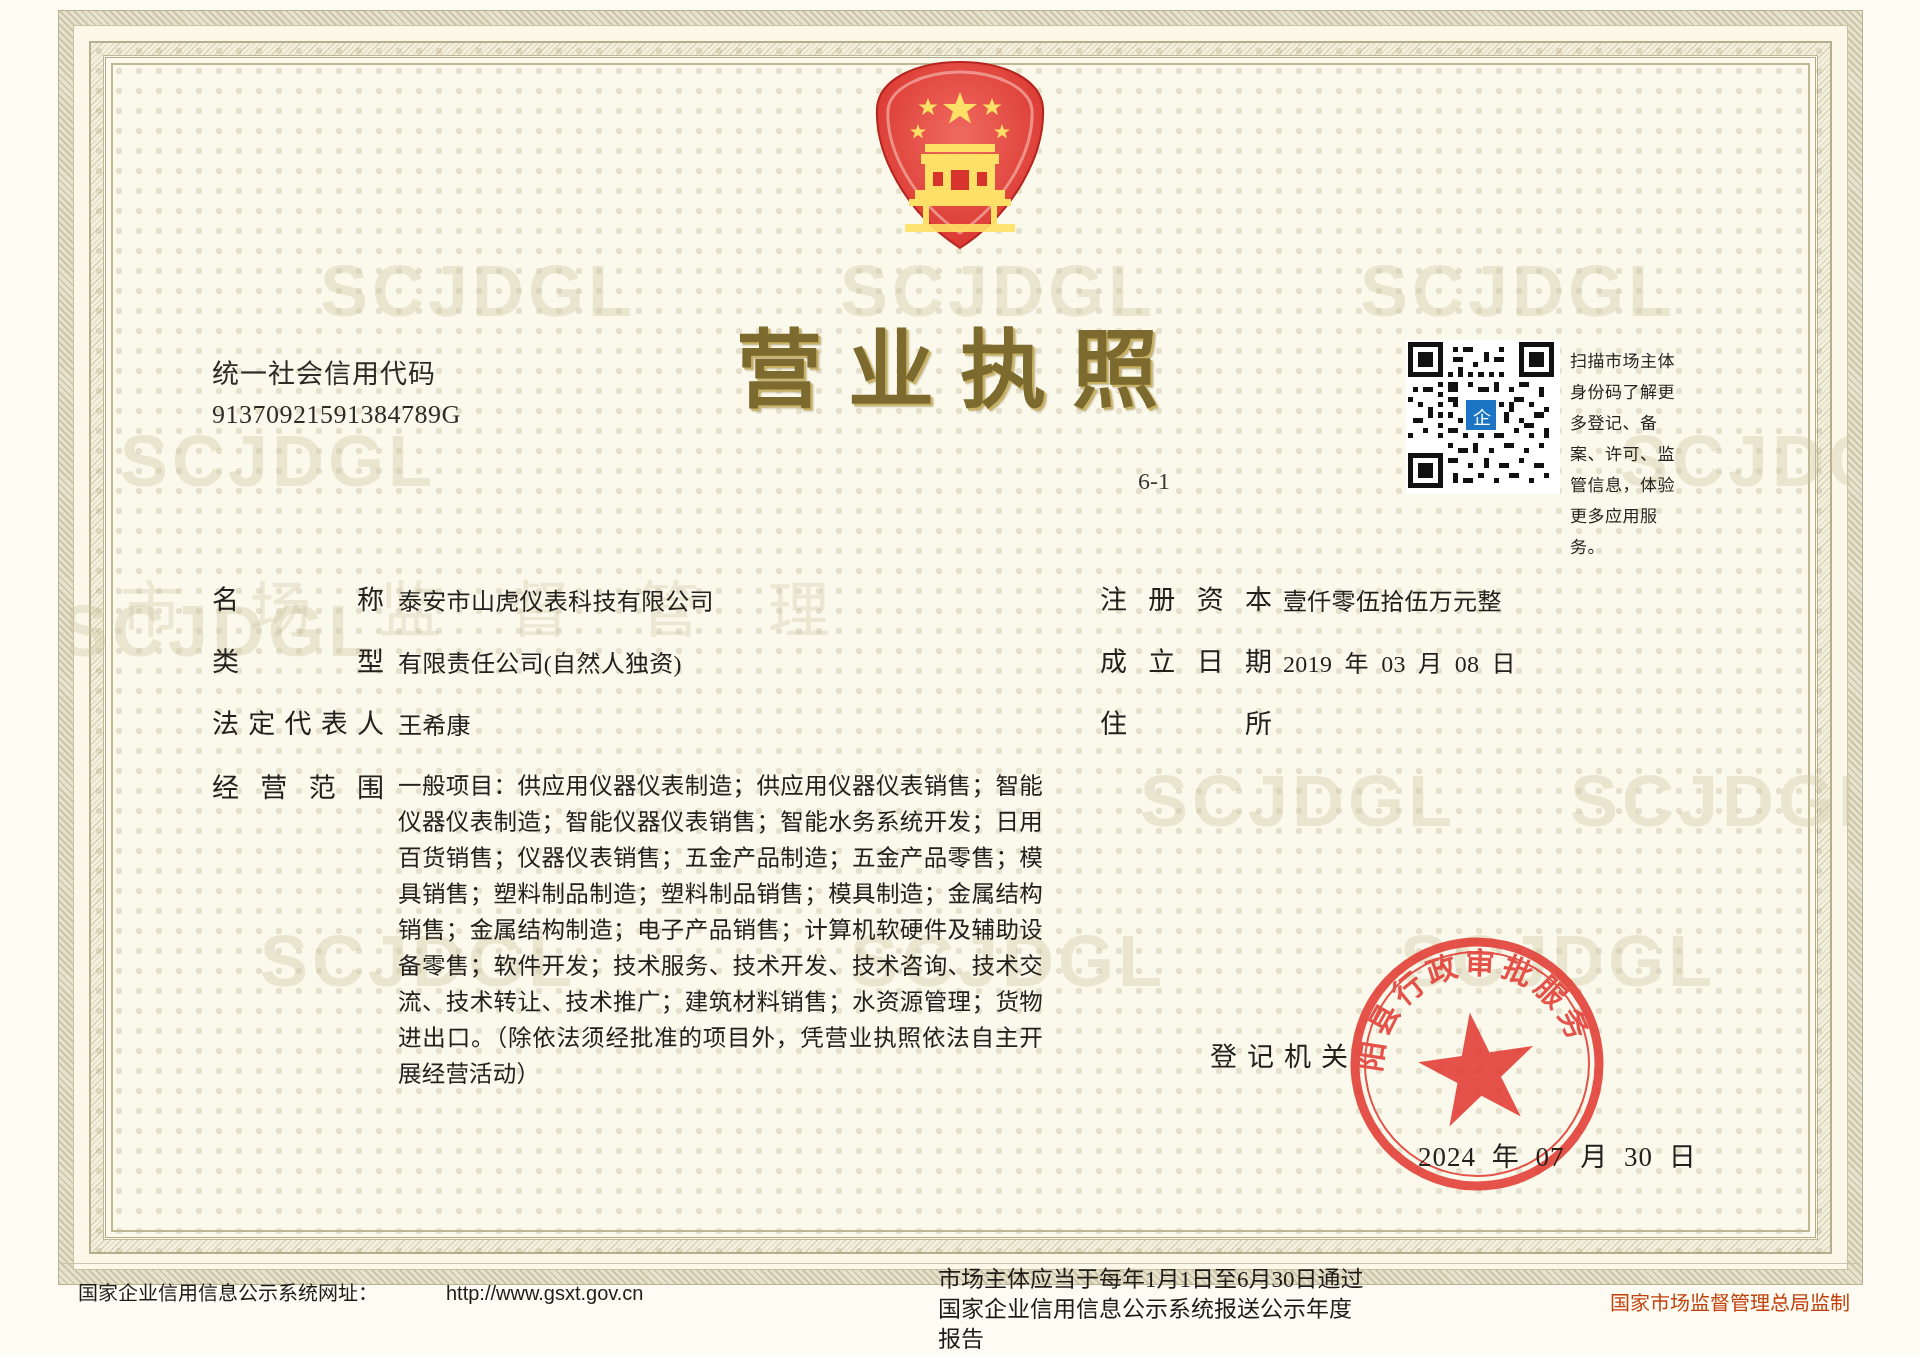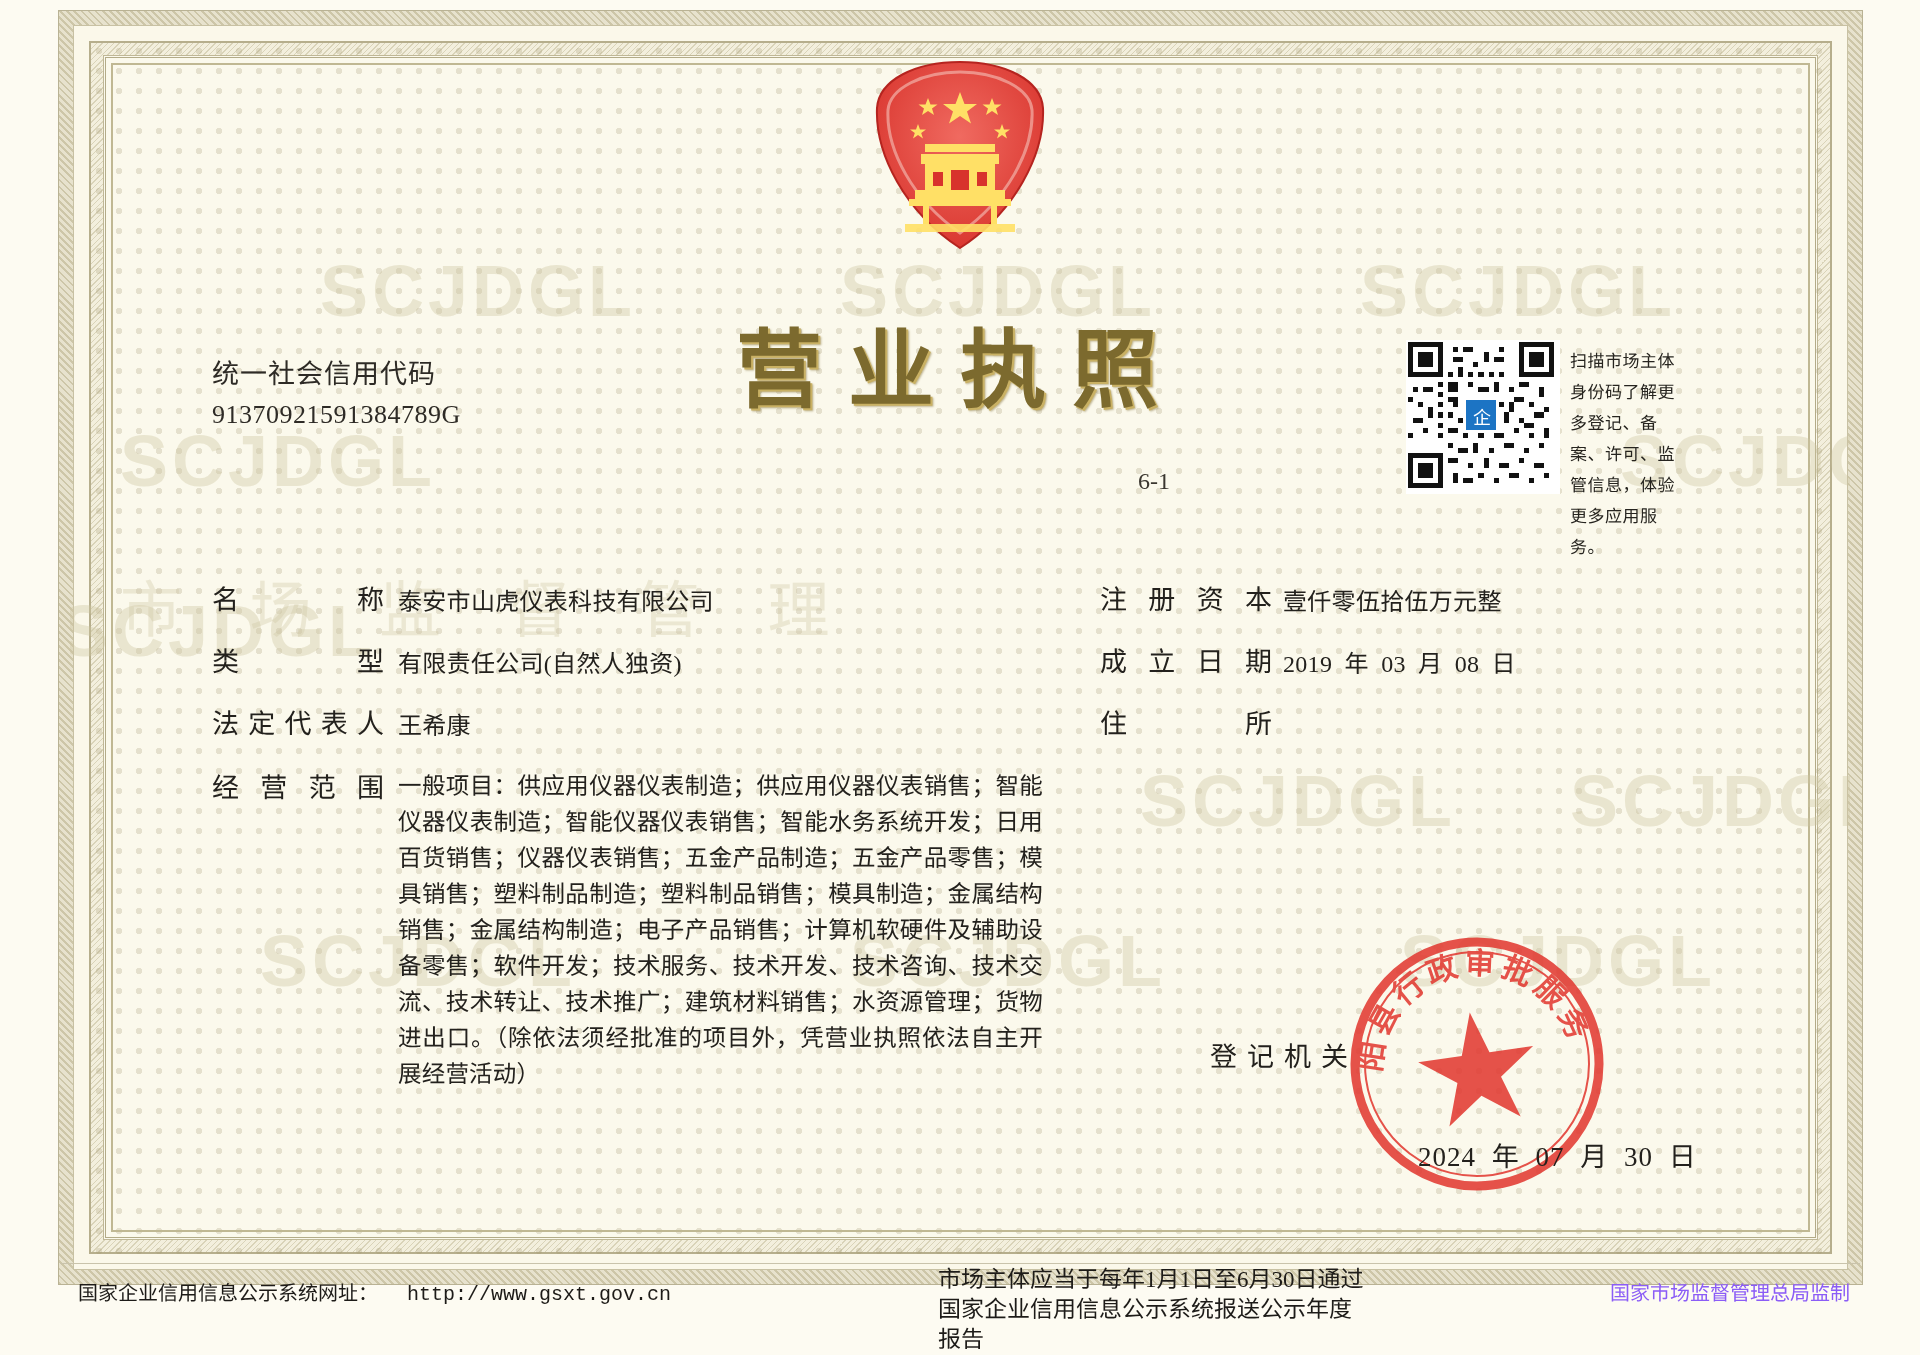--- a/index.html
+++ b/index.html
@@ -256,36 +256,36 @@
     bottom: 22px;
     height: 70px;
   }
   .footer-left {
     position: absolute;
     left: 78px; top: 14px;
     font-size: 20px;
     color: #1d1b18;
   }
   .footer-left .url {
-    margin-left: 24px;
-    font-family: Liberation Mono, monospace;
+    margin-left: 63px;
+    font-family: Liberation Sans, sans-serif;
   }
   .footer-center {
     position: absolute;
     left: 938px; top: 2px;
     width: 430px;
     font-size: 23px;
     line-height: 30px;
     color: #1d1b18;
   }
   .footer-right {
     position: absolute;
-    right: 70px; top: 14px;
+    right: 70px; top: 24px;
     font-size: 20px;
-    color: #8b5cf6;
+    color: #c2410c;
   }
   .footer-rule {
     position: absolute;
     left: 60px; right: 60px;
     top: 0;
     height: 1px;
     background: #c9c3ab;
   }
 </style>
 </head>

